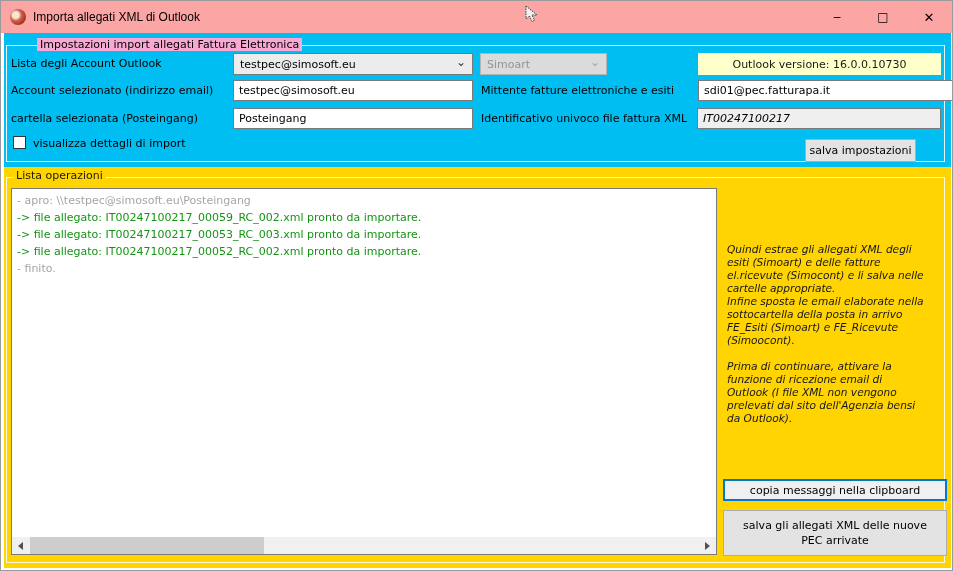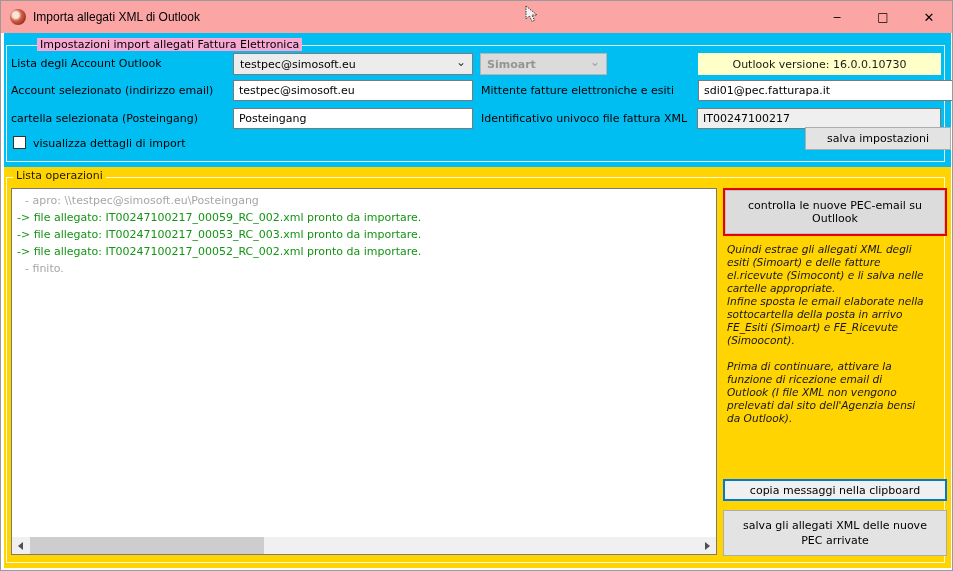--- a/index.html
+++ b/index.html
@@ -38,40 +38,40 @@
   .checkbox{position:absolute;left:12px;top:135px;width:13px;height:13px;background:#fff;border:1px solid #333;}
   .btn{position:absolute;background:#e3e3e3;border:1px solid #adadad;
     display:flex;align-items:center;justify-content:center;text-align:center;
     font-family:"DejaVu Sans",sans-serif;font-size:11px;color:#000;cursor:default;}
   
   .panel-yellow{position:absolute;left:3px;top:166px;width:947px;height:401px;background:#ffd400;}
   .gb-yellow{position:absolute;left:5px;top:176px;width:939px;height:386px;border:1px solid rgba(255,255,255,.85);}
   .gb-title-yellow{position:absolute;left:12px;top:168px;background:#ffd400;padding:0 3px;color:#1d1d05;}
   .listbox{position:absolute;left:10px;top:187px;width:706px;height:367px;background:#fff;border:1px solid #7a7a7a;overflow:hidden;}
   .log{position:absolute;left:0;top:0;right:0;bottom:17px;padding:3px 5px;line-height:17px;white-space:nowrap;}
-  .log-line.info{color:#a6a6a6;margin-left:8px;}
+  .log-line.info{color:#a6a6a6;}
   .log-line.ok{color:#149414;}
   .hscroll{position:absolute;left:0;right:0;bottom:0;height:17px;background:#f0f0f0;}
   .scroll-arrow{position:absolute;top:0;width:17px;height:17px;display:flex;align-items:center;justify-content:center;}
   .scroll-arrow.left{left:0;}
   .scroll-arrow.right{right:0;}
   .tri-left{width:0;height:0;border-top:4px solid transparent;border-bottom:4px solid transparent;border-right:5px solid #505050;}
   .tri-right{width:0;height:0;border-top:4px solid transparent;border-bottom:4px solid transparent;border-left:5px solid #505050;}
   .scroll-thumb{position:absolute;left:18px;top:0;width:234px;height:17px;background:#cdcdcd;}
   
   .red-frame{position:absolute;left:722px;top:187px;width:224px;height:48px;border:2px solid #e90000;background:#dcdcdc;}
   .red-frame .inner{width:100%;height:100%;display:flex;align-items:center;justify-content:center;
     text-align:center;border:1px solid #c0c0c0;background:#dcdcdc;color:#000;padding:2px 10px;}
   .desc{position:absolute;left:726px;top:242px;width:219px;font-style:italic;
     font-size:10.6px;line-height:13px;color:#15151f;}
   .desc p{margin:0 0 13px 0;white-space:pre-line;}
   .desc p:last-child{margin-bottom:0;}
   .copy-btn{left:722px;top:478px;width:224px;height:22px;background:#f0f0f0;border:2px solid #0078d7;}
   .save-xml-btn{left:722px;top:509px;width:224px;height:46px;line-height:1.4;padding:4px 8px;}
-  .save-settings-btn{left:804px;top:126px;width:146px;height:23px;}
+  .save-settings-btn{left:804px;top:138px;width:111px;height:23px;}
 </style>
 </head>
 <body>
 
 <div class="window">
 
   <div class="titlebar">
     <div class="app-icon"></div>
     <div class="title-text">Importa allegati XML di Outlook</div>
     <div class="win-btn min">
@@ -90,35 +90,35 @@
 
   <div class="panel-cyan"></div>
   <div class="gb-cyan"></div>
   <div class="lbl gb-title-cyan">Impostazioni import allegati Fattura Elettronica</div>
 
   <div class="lbl" style="left:10px;top:56px;">Lista degli Account Outlook</div>
   <div class="combo" style="left:232px;top:52px;width:240px;">
     <span>testpec@simosoft.eu</span>
     <span class="chev">⌄</span>
   </div>
-  <div class="combo disabled" style="left:479px;top:52px;width:127px;font-weight:bold;">
+  <div class="combo disabled" style="left:479px;top:52px;width:127px;">
     <span>Simoart</span>
     <span class="chev">⌄</span>
   </div>
   <div class="version-label">Outlook versione: 16.0.0.10730</div>
 
   <div class="lbl" style="left:10px;top:83px;">Account selezionato (indirizzo email)</div>
   <input class="tb" style="left: 232px; top: 79px; width: 240px;" value="testpec@simosoft.eu">
   <div class="lbl" style="left:480px;top:83px;">Mittente fatture elettroniche e esiti</div>
   <input class="tb" style="left: 697px; top: 79px; width: 264px;" value="sdi01@pec.fatturapa.it">
 
   <div class="lbl" style="left:10px;top:111px;">cartella selezionata (Posteingang)</div>
   <input class="tb" style="left: 232px; top: 107px; width: 240px;" value="Posteingang">
   <div class="lbl" style="left:480px;top:111px;">Identificativo univoco file fattura XML</div>
-  <input class="tb gray" style="left: 696px; top: 107px; width: 244px;" value="IT00247100217">
+  <input class="tb gray" style="left: 696px; top: 107px; width: 244px; font-style: italic;" value="IT00247100217">
 
   <div class="checkbox"></div>
   <div class="lbl" style="left:32px;top:136px;">visualizza dettagli di import</div>
   <div class="btn save-settings-btn">salva impostazioni</div>
 
   <div class="panel-yellow"></div>
   <div class="gb-yellow"></div>
   <div class="lbl gb-title-yellow">Lista operazioni</div>
 
   <div class="listbox">
@@ -133,23 +133,20 @@
       <div class="scroll-arrow left">
           <span class="tri-left"></span>
         </div>
       <div class="scroll-thumb"></div>
       <div class="scroll-arrow right">
           <span class="tri-right"></span>
         </div>
     </div>
   </div>
 
-  <div class="red-frame">
-    <div class="inner">controlla le nuove PEC-email su Outllook</div>
-  </div>
 
   <div class="desc">
     <p>Quindi estrae gli allegati XML degli
 esiti (Simoart) e delle fatture
 el.ricevute (Simocont) e li salva nelle
 cartelle appropriate.
 Infine sposta le email elaborate nella
 sottocartella della posta in arrivo
 FE_Esiti (Simoart) e FE_Ricevute
 (Simoocont).</p>

